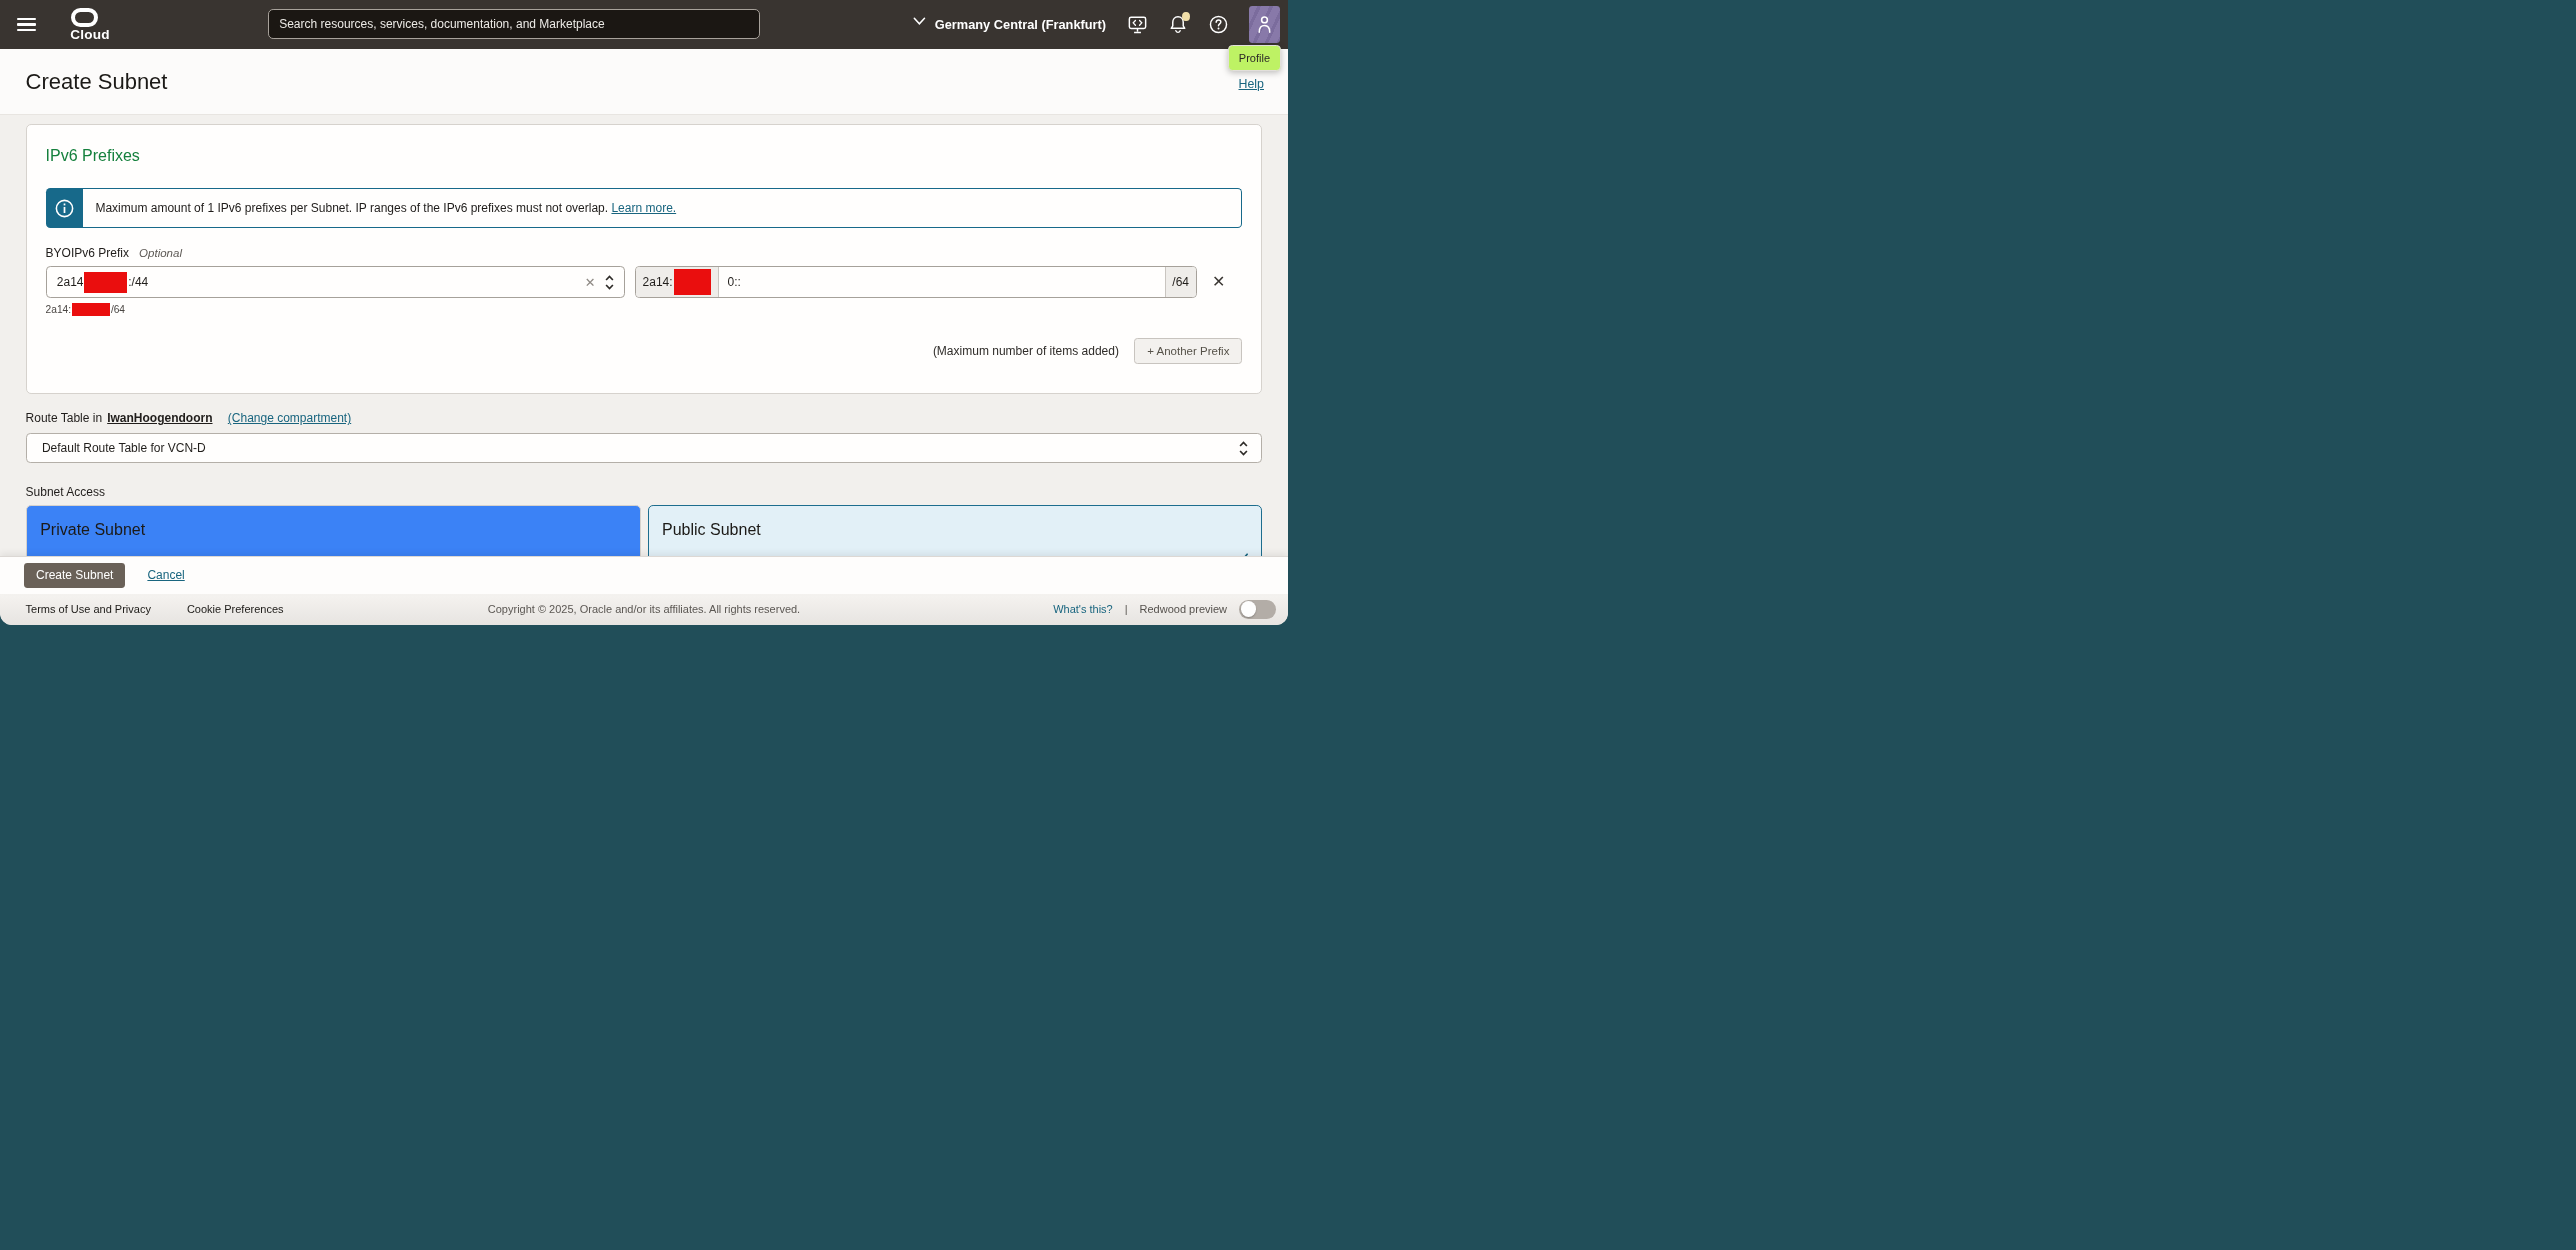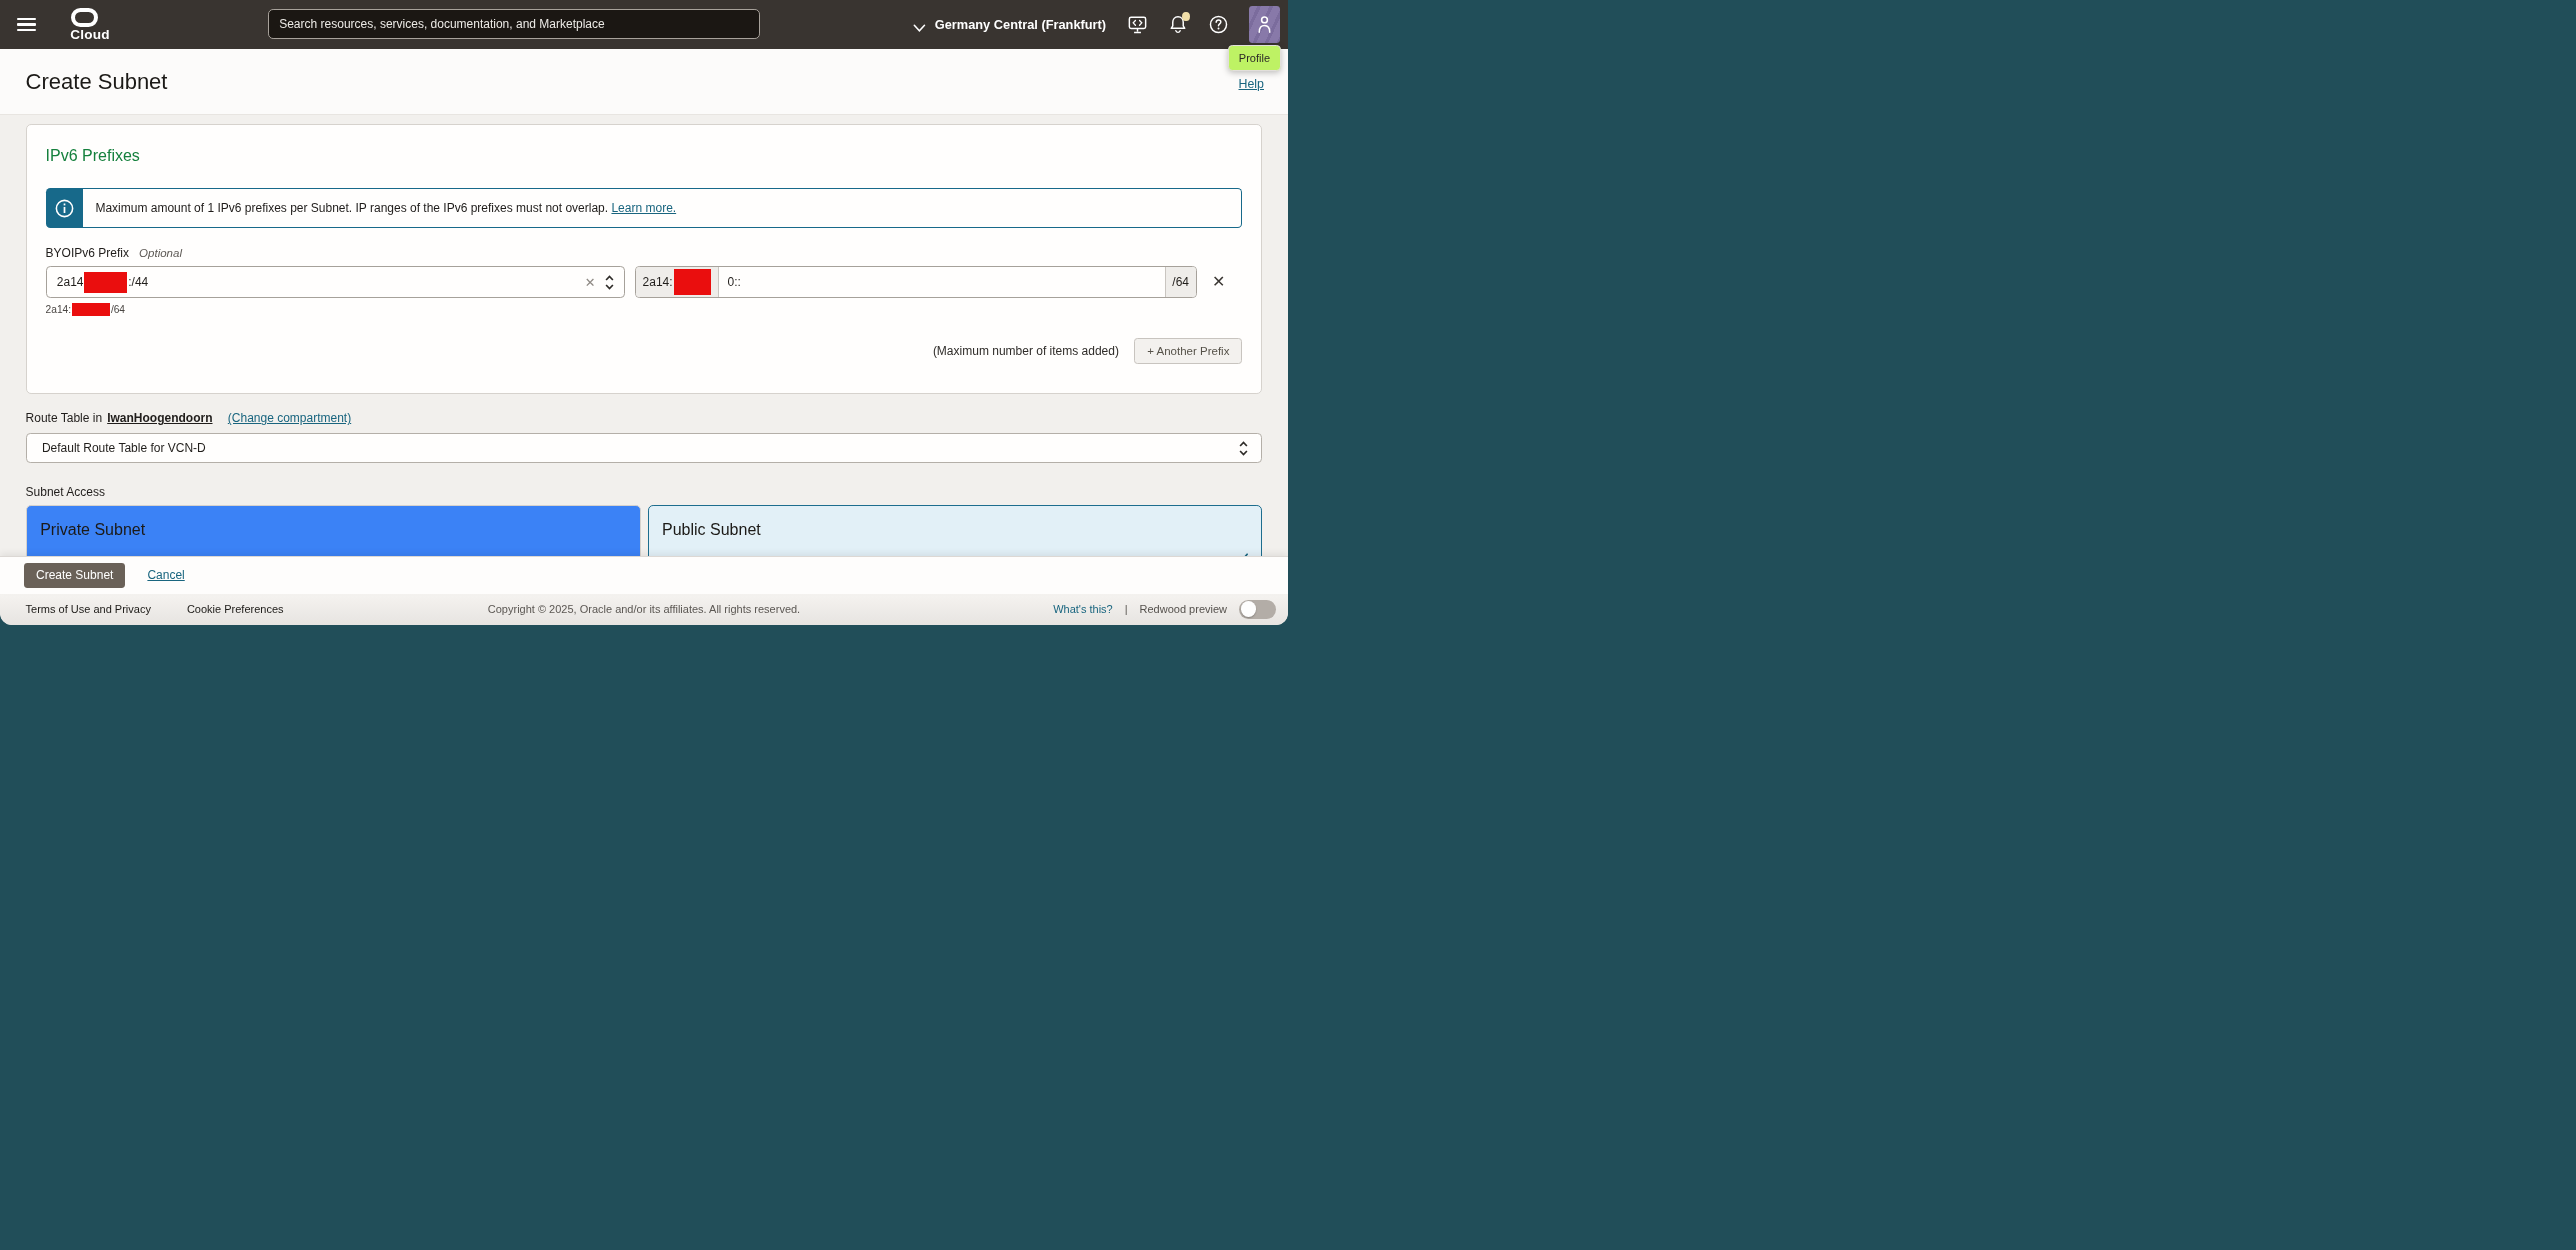--- a/index.html
+++ b/index.html
@@ -11,21 +11,21 @@
   .topbar{height:49px;flex:none;background:#393430;display:flex;align-items:center;position:relative;color:#fff;}
   .hamburger{width:19px;height:13.6px;margin-left:17px;display:flex;flex-direction:column;justify-content:space-between;cursor:pointer;}
   .hamburger span{display:block;height:2.2px;background:#fff;border-radius:0.9px;}
   .brand{display:flex;align-items:center;margin-left:24px;flex-direction:column;}
   .o-logo{width:27px;height:19px;border:4.7px solid #fff;border-radius:9.4px;box-sizing:border-box;}
   .brand-name{margin-left:10.2px;font-size:13.6px;font-weight:700;letter-spacing:0.2px;}
   .search-wrap{position:absolute;left:268px;top:9.4px;width:492px;height:30px;background:#1b1713;border:0.9px solid #a8a29b;border-radius:5.1px;display:flex;align-items:center;box-sizing:border-box;}
   .search-wrap input{background:transparent;border:none;outline:none;color:#f1efec;font-size:12px;width:100%;padding:0 10.2px;font-family:inherit;}
   .search-wrap input::placeholder{color:#eceae6;opacity:1;}
   .tb-right{position:absolute;right:0;top:0;height:49px;display:flex;align-items:center;}
-  .region{display:flex;align-items:flex-end;cursor:pointer;}
+  .region{display:flex;align-items:flex-start;cursor:pointer;}
   .region .chev{margin-right:8.5px;display:flex;}
   .region-name{font-size:12.8px;font-weight:700;}
   .tb-icon{margin-left:22px;cursor:pointer;display:flex;position:relative;}
   .avatar{width:31px;height:37px;margin-left:20.4px;margin-right:8.5px;border-radius:3.4px;background:repeating-linear-gradient(115deg,#8879a9 0 7.7px,#7b6c9d 7.7px 11px);display:flex;align-items:center;justify-content:center;cursor:pointer;}
   .badge{position:absolute;top:-3.4px;right:-2.6px;width:7.7px;height:9.4px;background:#f1dfa8;border-radius:50%;}
   .profile-tooltip{position:absolute;top:45px;right:6.8px;background:#bef264;border:0.9px solid #e2dfdb;border-radius:4.3px;box-shadow:0 1.7px 6.8px rgba(0,0,0,.25);padding:6px 10.2px;font-size:11px;color:#2d2a27;z-index:30;}
 
   
   .page-header{height:65px;flex:none;background:#fcfbfa;border-bottom:0.9px solid #e8e5e1;position:relative;}
   .page-title{position:absolute;left:25.6px;top:20.4px;font-size:22px;font-weight:500;color:#1c1a17;}

